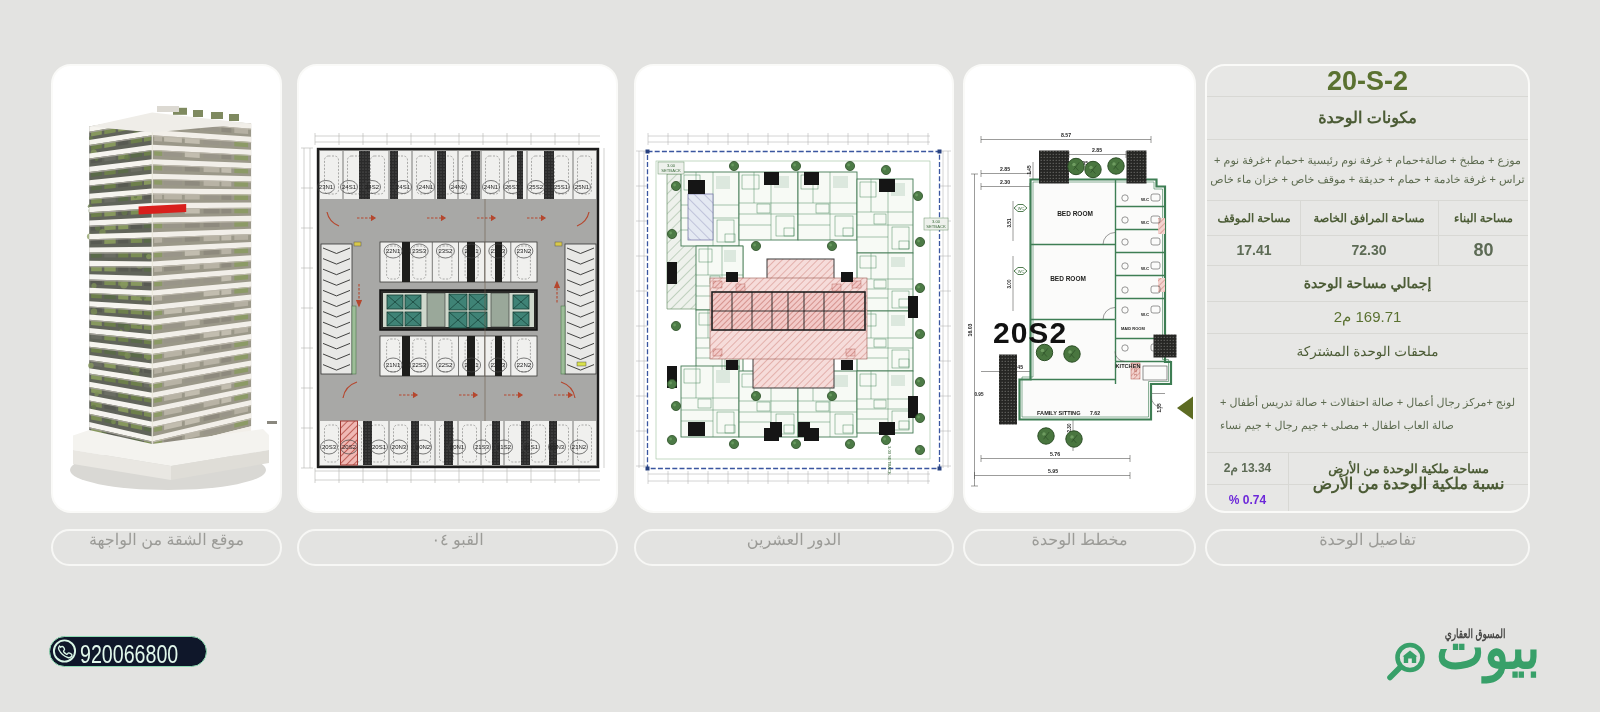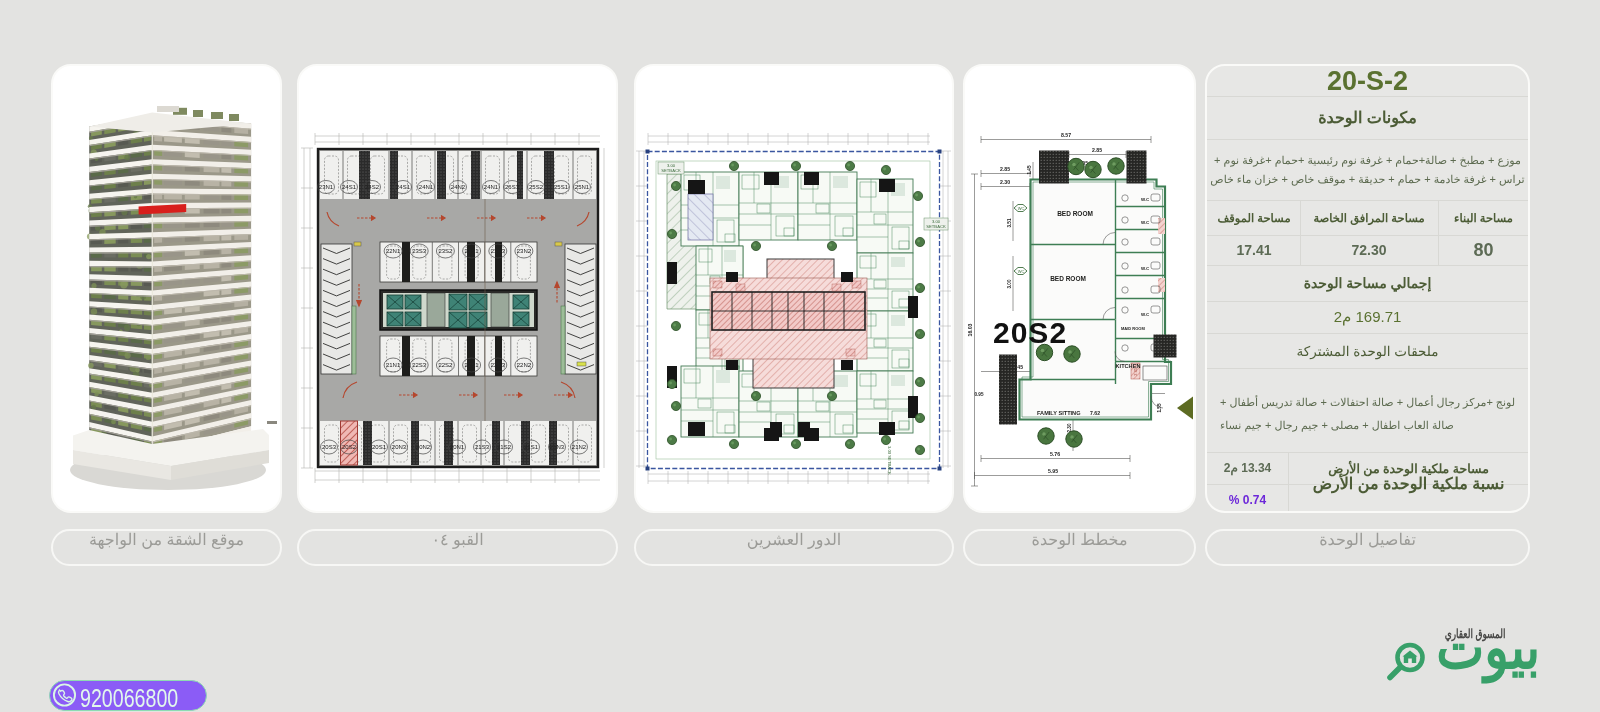--- a/index.html
+++ b/index.html
@@ -1290,21 +1290,21 @@
   <div class="row" style="top:402px;height:31px;right:0;left:auto;width:239px;font-size:16px;font-weight:bold;">نسبة ملكية الوحدة من الأرض</div>
   <div class="row" style="top:418px;height:31px;right:auto;left:0;width:81px;font-size:12px;font-weight:bold;color:#6d28d9;">0.74 %</div>
 </div>
 
 <div class="pill" style="left:51px;width:231px;">موقع الشقة من الواجهة</div>
 <div class="pill" style="left:297px;width:321px;">القبو ٠٤</div>
 <div class="pill" style="left:634px;width:320px;">الدور العشرين</div>
 <div class="pill" style="left:963px;width:233px;">مخطط الوحدة</div>
 <div class="pill" style="left:1205px;width:325px;">تفاصيل الوحدة</div>
 
-<div id="phone" style="position:absolute;left:49px;top:680px;width:158px;height:31px;background:#8b5cf6;border-radius:16px;border:1.5px solid #8edbb2;box-sizing:border-box;">
+<div id="phone" style="position:absolute;left:49px;top:636px;width:158px;height:31px;background:#0f172a;border-radius:16px;border:1.5px solid #8edbb2;box-sizing:border-box;">
   <svg width="155" height="28" viewBox="0 0 155 28" style="position:absolute;left:0;top:0;">
     <circle cx="14.5" cy="14" r="10.6" fill="none" stroke="#d9f6e6" stroke-width="1.9"></circle>
     <path d="M 10.3 9.2 c 1.1 -1.1 2.6 -0.9 3.2 0.2 l 0.9 1.6 c 0.5 0.9 0.2 1.9 -0.6 2.5 c -0.5 0.4 -0.6 1 -0.2 1.6 c 0.7 1 1.6 1.9 2.6 2.6 c 0.6 0.4 1.2 0.3 1.6 -0.2 c 0.6 -0.8 1.6 -1.1 2.5 -0.6 l 1.6 0.9 c 1.1 0.6 1.3 2.1 0.2 3.2 c -1.1 1.1 -2.8 1.5 -4.3 0.9 c -2.2 -0.9 -4.2 -2.2 -5.9 -3.9 c -1.7 -1.7 -3 -3.7 -3.9 -5.9 c -0.6 -1.5 -0.2 -3.2 0.9 -4.3 Z" fill="none" stroke="#d9f6e6" stroke-width="1.6" transform="rotate(-4 14.5 14) translate(2.2 2.1) scale(0.85)"></path>
   </svg>
   <div style="position:absolute;left:30px;top:3.5px;font-size:26px;color:#e2f8ec;transform:scaleX(0.755);transform-origin:0 0;letter-spacing:0px;line-height:1;">920066800</div>
 </div>
 
 <div id="logo">
   <div style="position:absolute;left:1421px;top:624px;width:120px;text-align:left;"><span style="display:inline-block;color:#4a4a48;font-size:12.5px;font-weight:bold;transform:scaleX(0.72);transform-origin:100% 0;white-space:nowrap;">المسوق العقاري</span></div>
   <div style="position:absolute;left:1390px;top:618px;width:150px;text-align:right;"><span style="display:inline-block;color:#38a069;font-size:60px;font-weight:bold;transform:scaleX(0.85);transform-origin:100% 0;white-space:nowrap;line-height:1;">بيوت</span></div>

